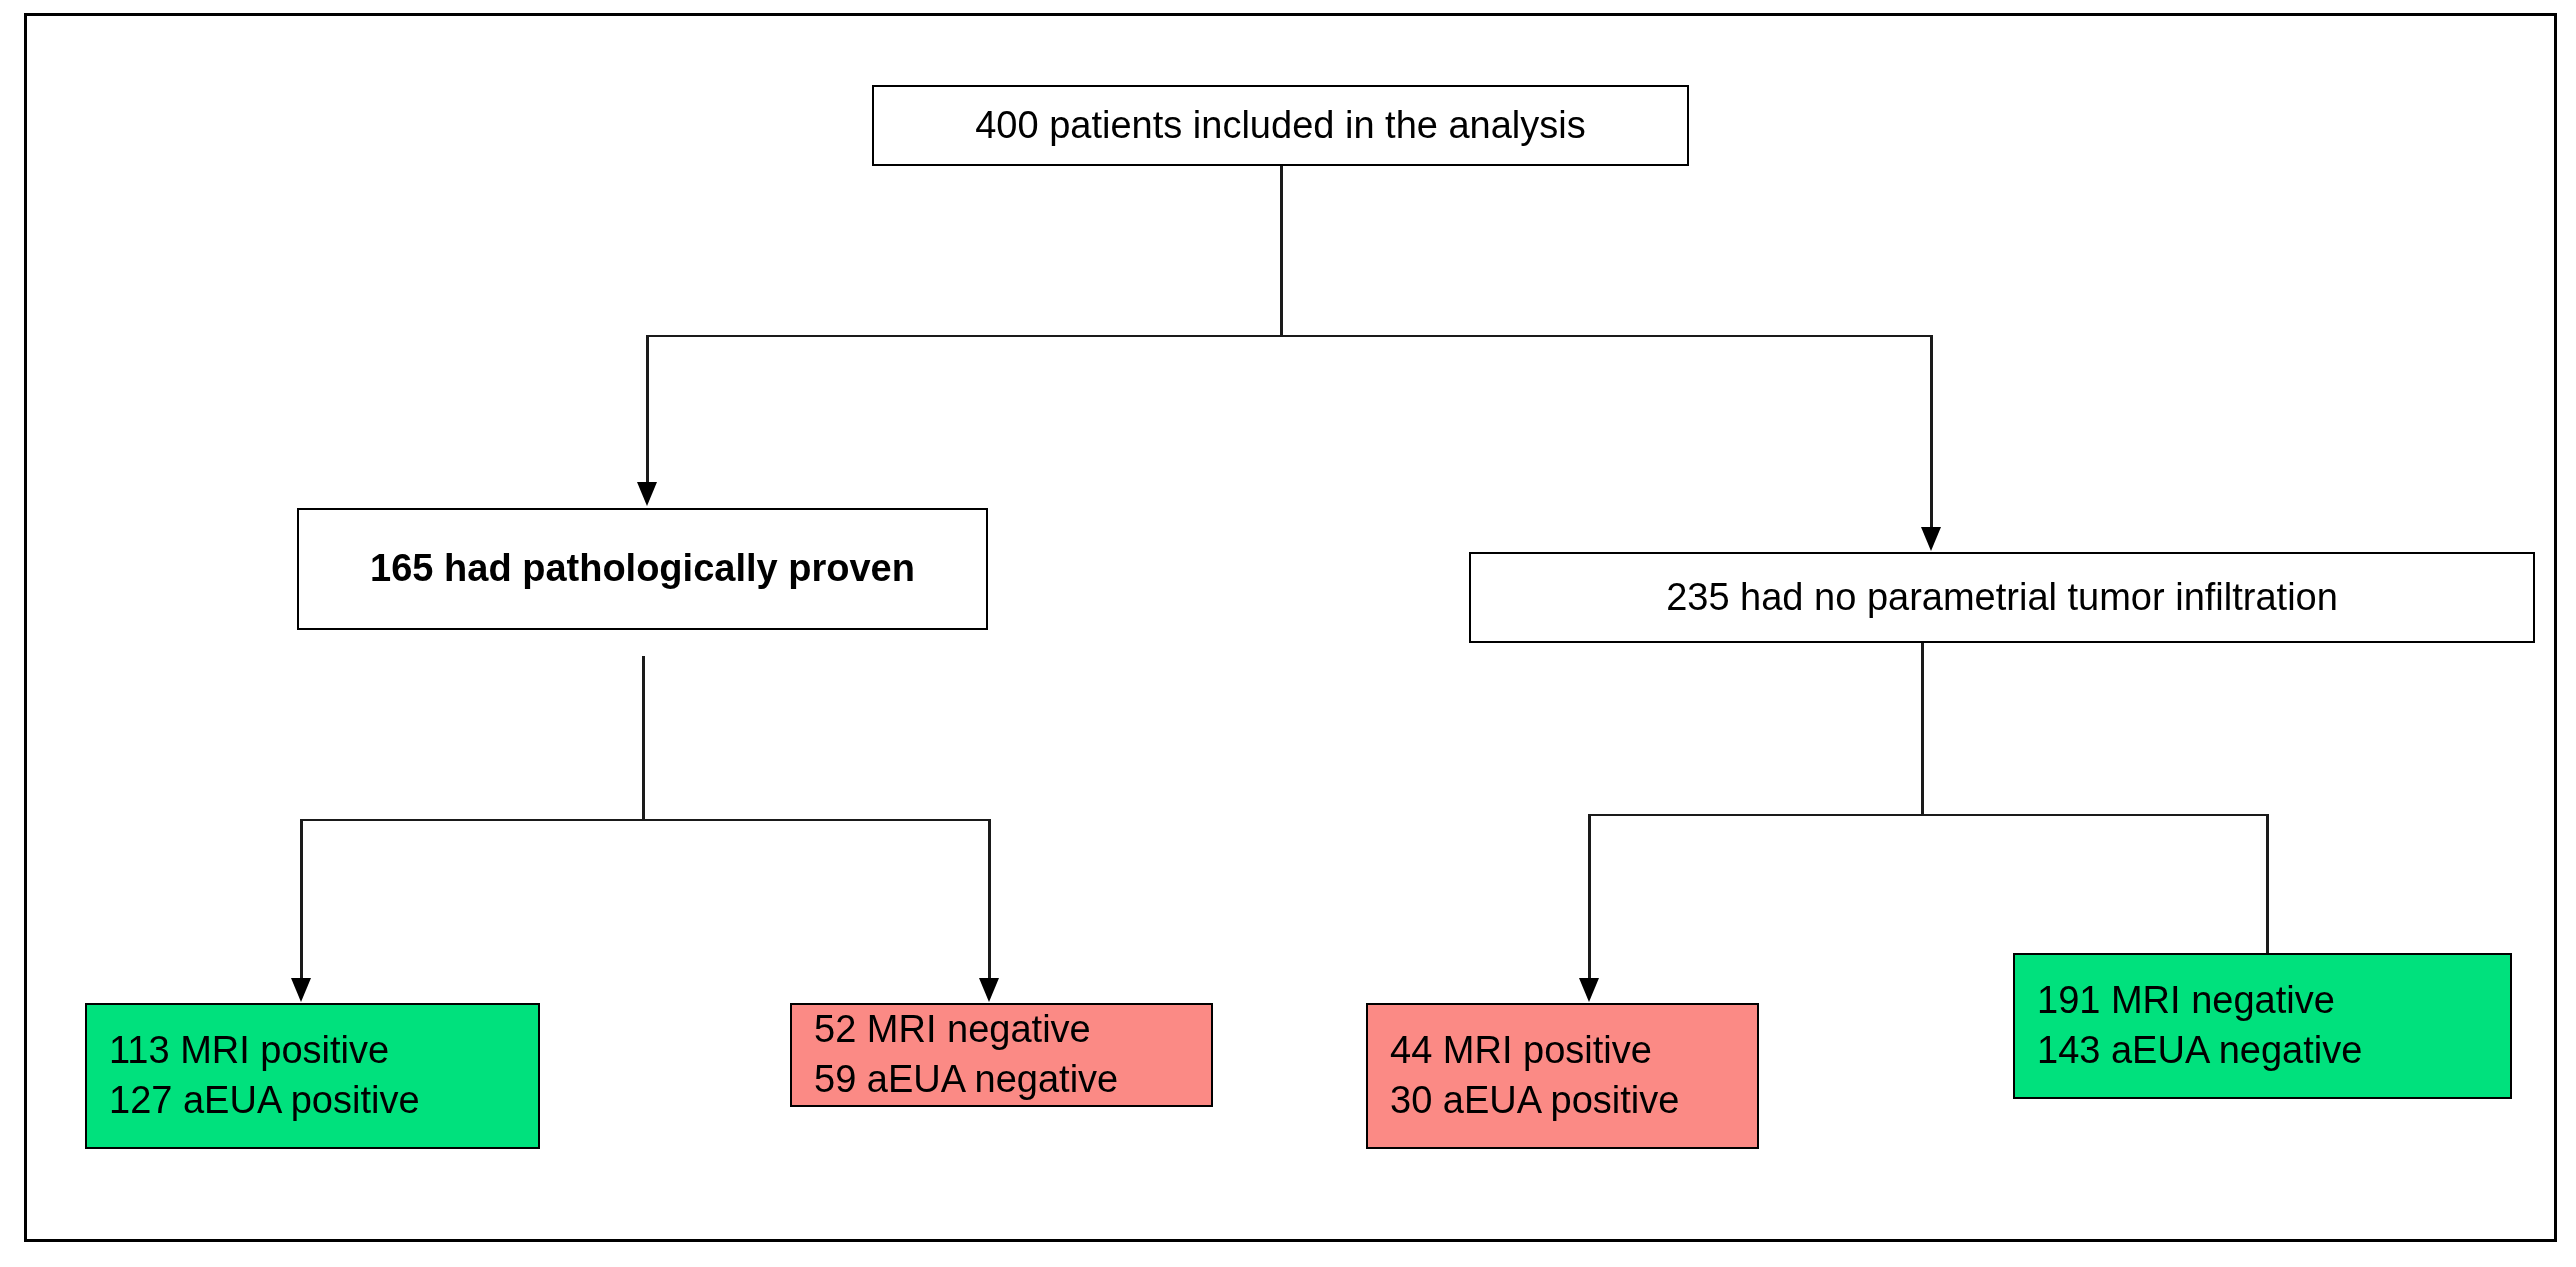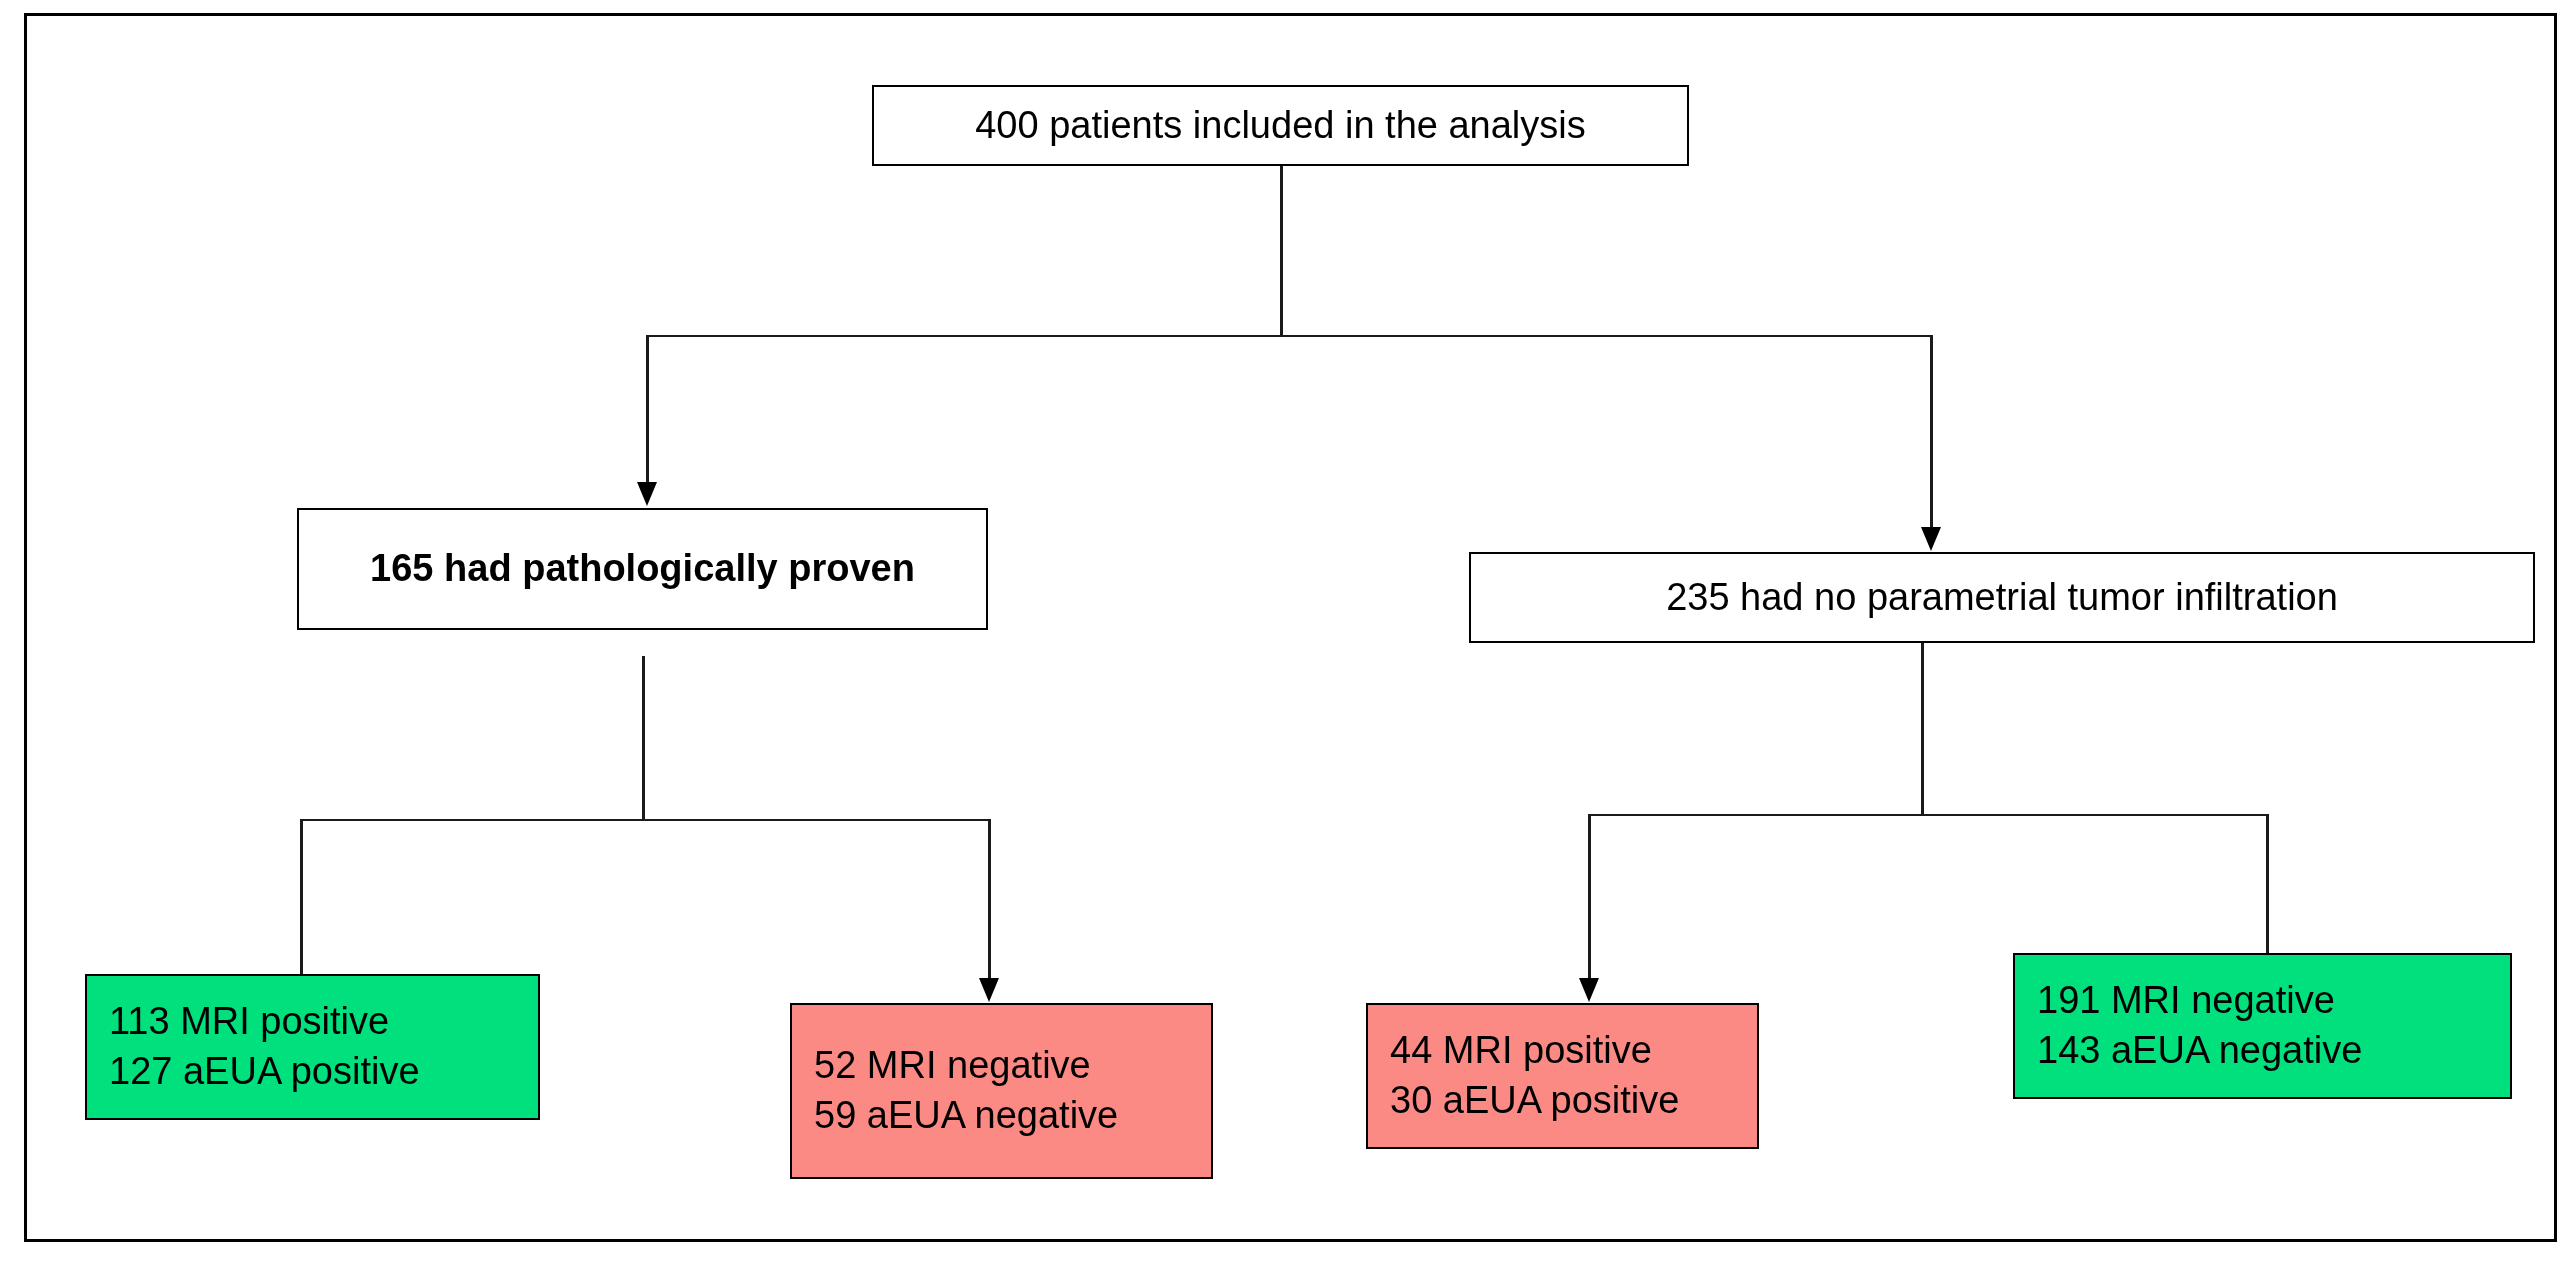--- a/index.html
+++ b/index.html
@@ -104,26 +104,26 @@
     <div class="vline" style="left:961px; top:803px; height:160px;"></div>
     <div class="arrow" style="left:952px; top:962px;"></div>
 
     <div class="vline" style="left:1894px; top:627px; height:172px;"></div>
     <div class="hline" style="left:1561px; top:798px; width:681px;"></div>
     <div class="vline" style="left:1561px; top:798px; height:165px;"></div>
     <div class="arrow" style="left:1552px; top:962px;"></div>
     <div class="vline" style="left:2239px; top:798px; height:165px;"></div>
     <div class="arrow" style="left:2230px; top:962px;"></div>
 
-    <div class="node leaf green" style="left:58px; top:958px; width:455px; height:146px;">
+    <div class="node leaf green" style="left:58px; top:987px; width:455px; height:146px;">
       <span class="line">113 MRI positive</span>
       <span class="line">127 aEUA positive</span>
     </div>
 
-    <div class="node leaf red" style="left:763px; top:987px; width:423px; height:176px;">
+    <div class="node leaf red" style="left:763px; top:987px; width:423px; height:104px;">
       <span class="line">52 MRI negative</span>
       <span class="line">59 aEUA negative</span>
     </div>
 
     <div class="node leaf red" style="left:1339px; top:987px; width:393px; height:146px;">
       <span class="line">44 MRI positive</span>
       <span class="line">30 aEUA positive</span>
     </div>
 
     <div class="node leaf green" style="left:1986px; top:937px; width:499px; height:146px;">

